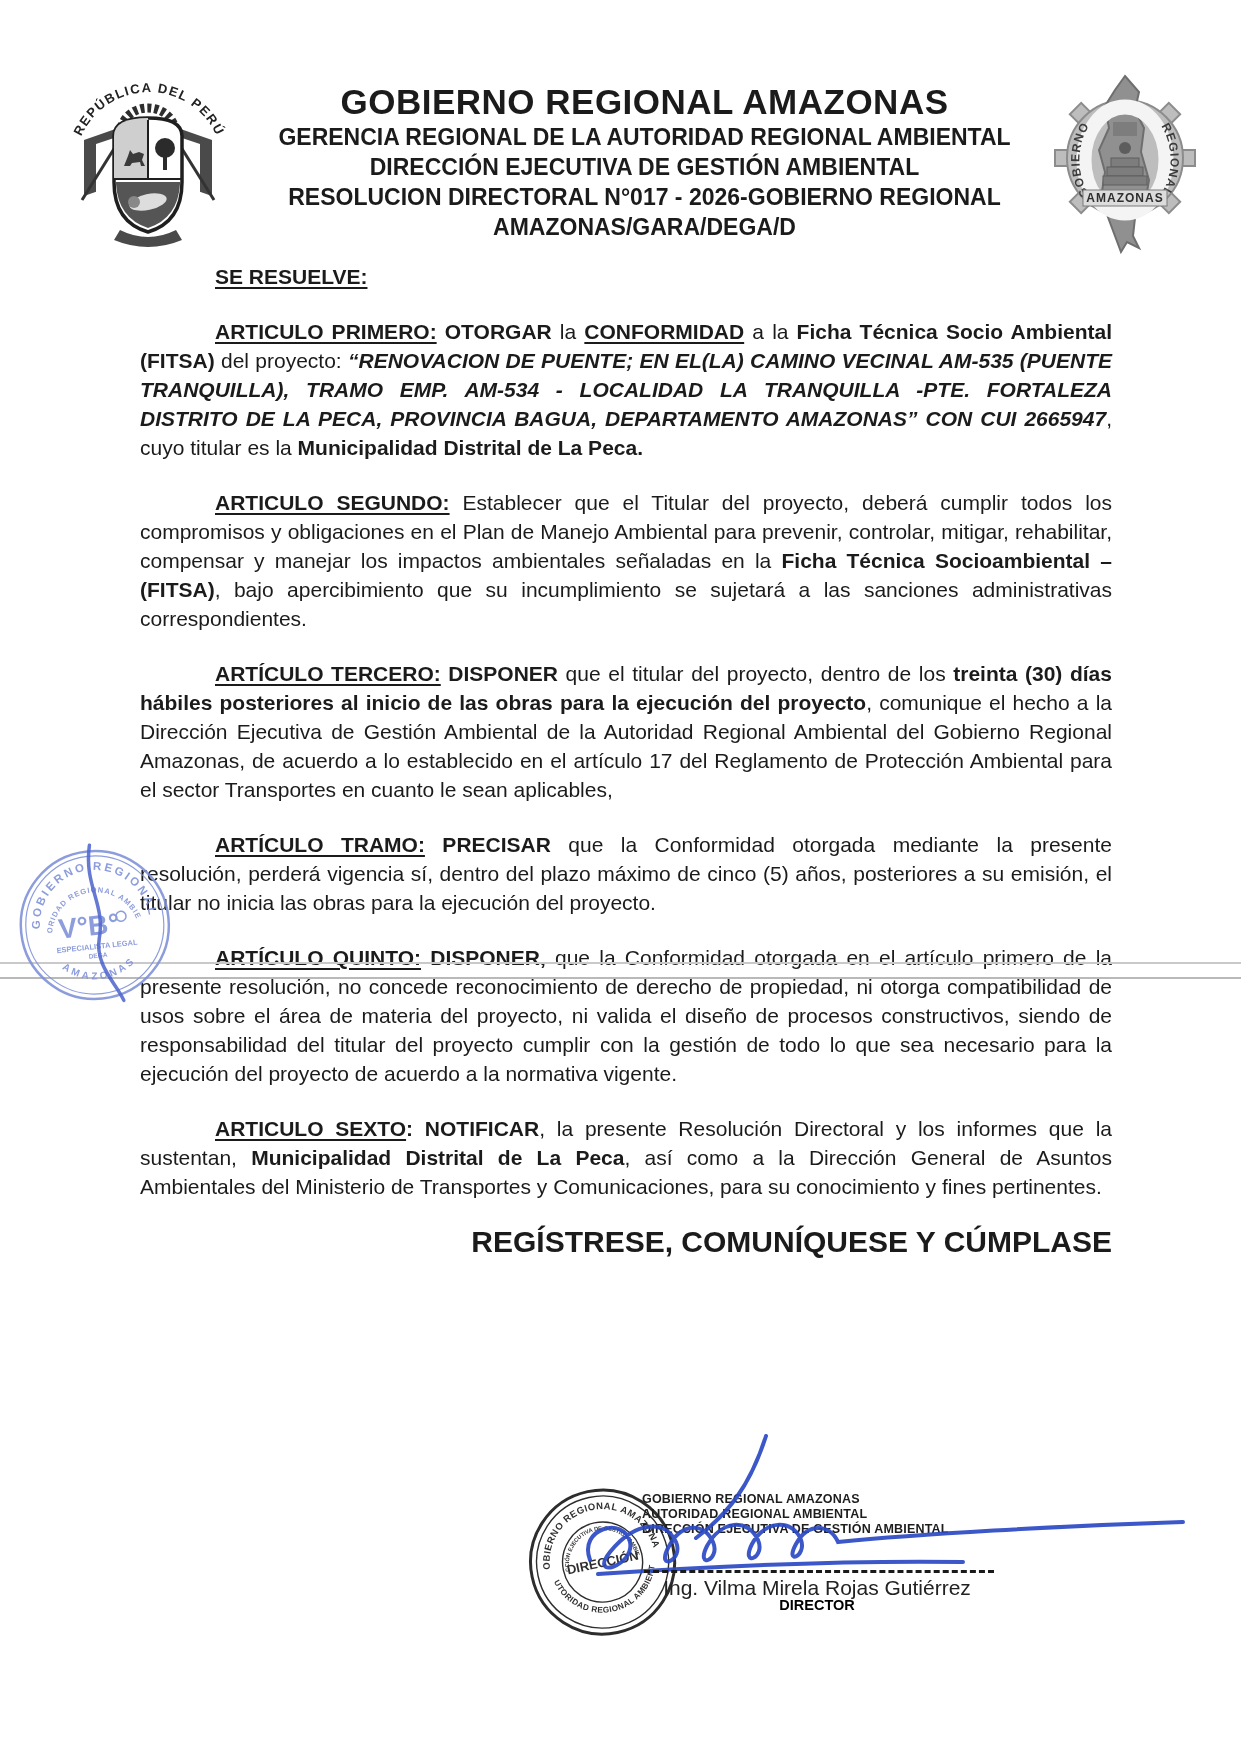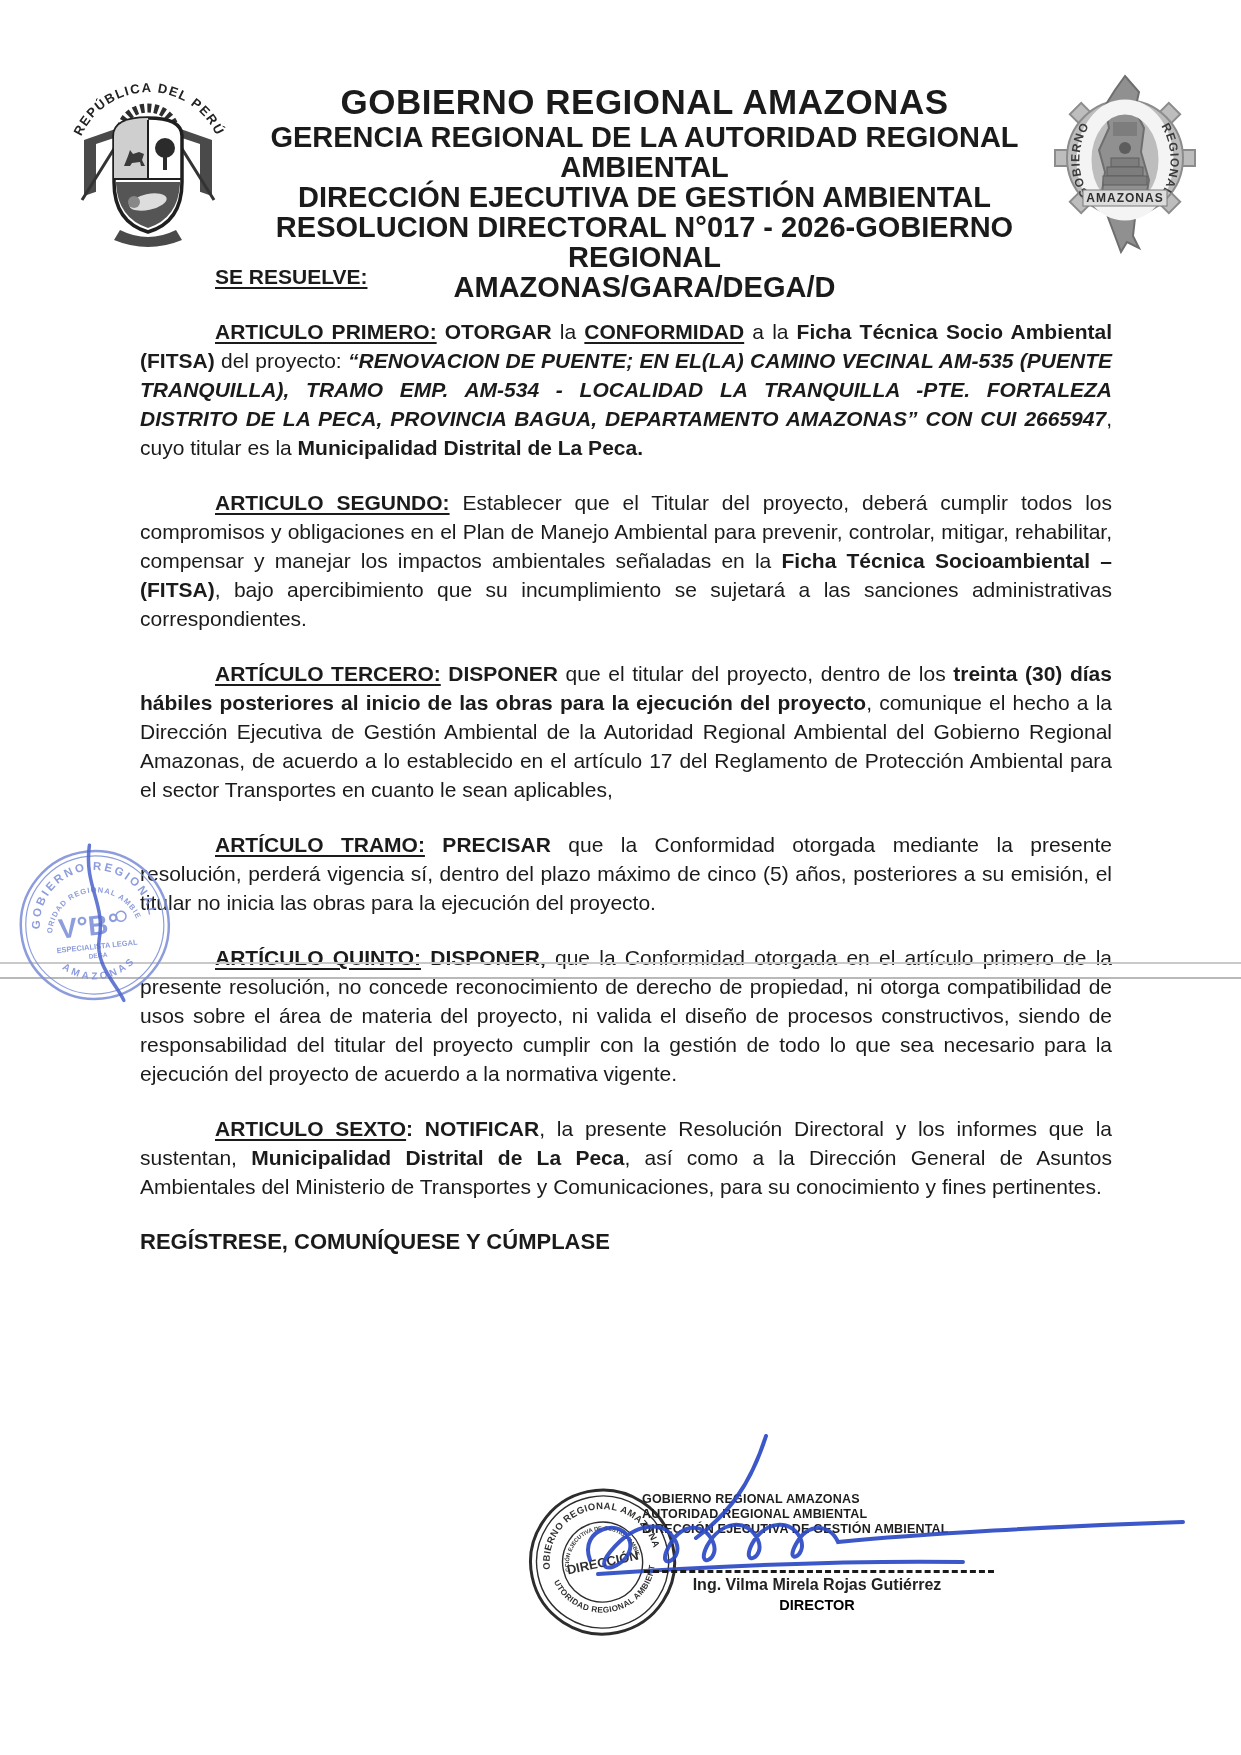--- a/index.html
+++ b/index.html
@@ -4,40 +4,40 @@
 <style>
   html,body{margin:0;padding:0;background:#e8e8e8;}
   .page{position:relative;width:1241px;height:1755px;background:#ffffff;margin:0 auto;
         font-family:"Liberation Sans","DejaVu Sans",sans-serif;color:#1b1b1b;overflow:hidden;}
   
   .header{position:absolute;top:70px;left:62px;right:34px;display:flex;align-items:flex-start;}
   .seal-col{width:178px;flex:0 0 178px;}
   .logo-col{width:158px;flex:0 0 158px;}
   .head-text{flex:1;text-align:center;padding-top:12px;}
   .h-org{font-size:35px;font-weight:700;letter-spacing:.5px;line-height:40px;}
-  .h-sub{font-size:29px;font-weight:700;line-height:30px;}
+  .h-sub{font-size:23px;font-weight:700;line-height:30px;}
   
   .body{position:absolute;top:262px;left:140px;width:972px;}
   .par{margin:0 0 26px 0;font-size:21px;line-height:29px;text-align:justify;text-indent:75px;}
   .no-indent{text-indent:0;margin-bottom:38px;}
   .b{font-weight:700;}
   .i{font-style:italic;}
   .u{text-decoration:underline;text-decoration-thickness:2px;text-underline-offset:3px;}
-  .closing{margin-top:6px;text-align:left;text-indent:0;font-weight:700;font-size:22px;}
+  .closing{margin-top:6px;text-align:right;text-indent:0;font-weight:700;font-size:30px;}
   
   .scanline{position:absolute;left:0;right:0;height:2px;}
   .scanline.one{top:962px;background:#c9c9c9;}
   .scanline.two{top:977px;background:#b9b9b9;}
   
   .vobo{position:absolute;left:16px;top:843px;transform:rotate(-6deg);opacity:.88;}
   .stamp-black{position:absolute;left:527px;top:1486px;transform:rotate(-12deg);opacity:.92;}
   .sig-org{position:absolute;left:642px;top:1492px;font-size:12.5px;font-weight:700;line-height:15px;color:#1d1d1d;letter-spacing:.2px;}
   .sig-svg{position:absolute;left:538px;top:1428px;z-index:5;}
   .sig-dashes{position:absolute;left:644px;top:1570px;width:350px;border-top:3px dashed #1a1a1a;z-index:6;}
-  .sig-name{position:absolute;left:612px;top:1576px;width:410px;text-align:center;font-weight:700;font-size:16px;color:#222;z-index:7;}
+  .sig-name{position:absolute;left:612px;top:1576px;width:410px;text-align:center;font-weight:400;font-size:21px;color:#222;z-index:7;}
   .sig-role{position:absolute;left:612px;top:1597px;width:410px;text-align:center;font-weight:700;font-size:14.5px;color:#000000;}
   svg text{font-family:"Liberation Sans","DejaVu Sans",sans-serif;}
 </style>
 </head>
 <body>
 
 <div class="page">
 
   <div class="header">
     <div class="seal-col">

